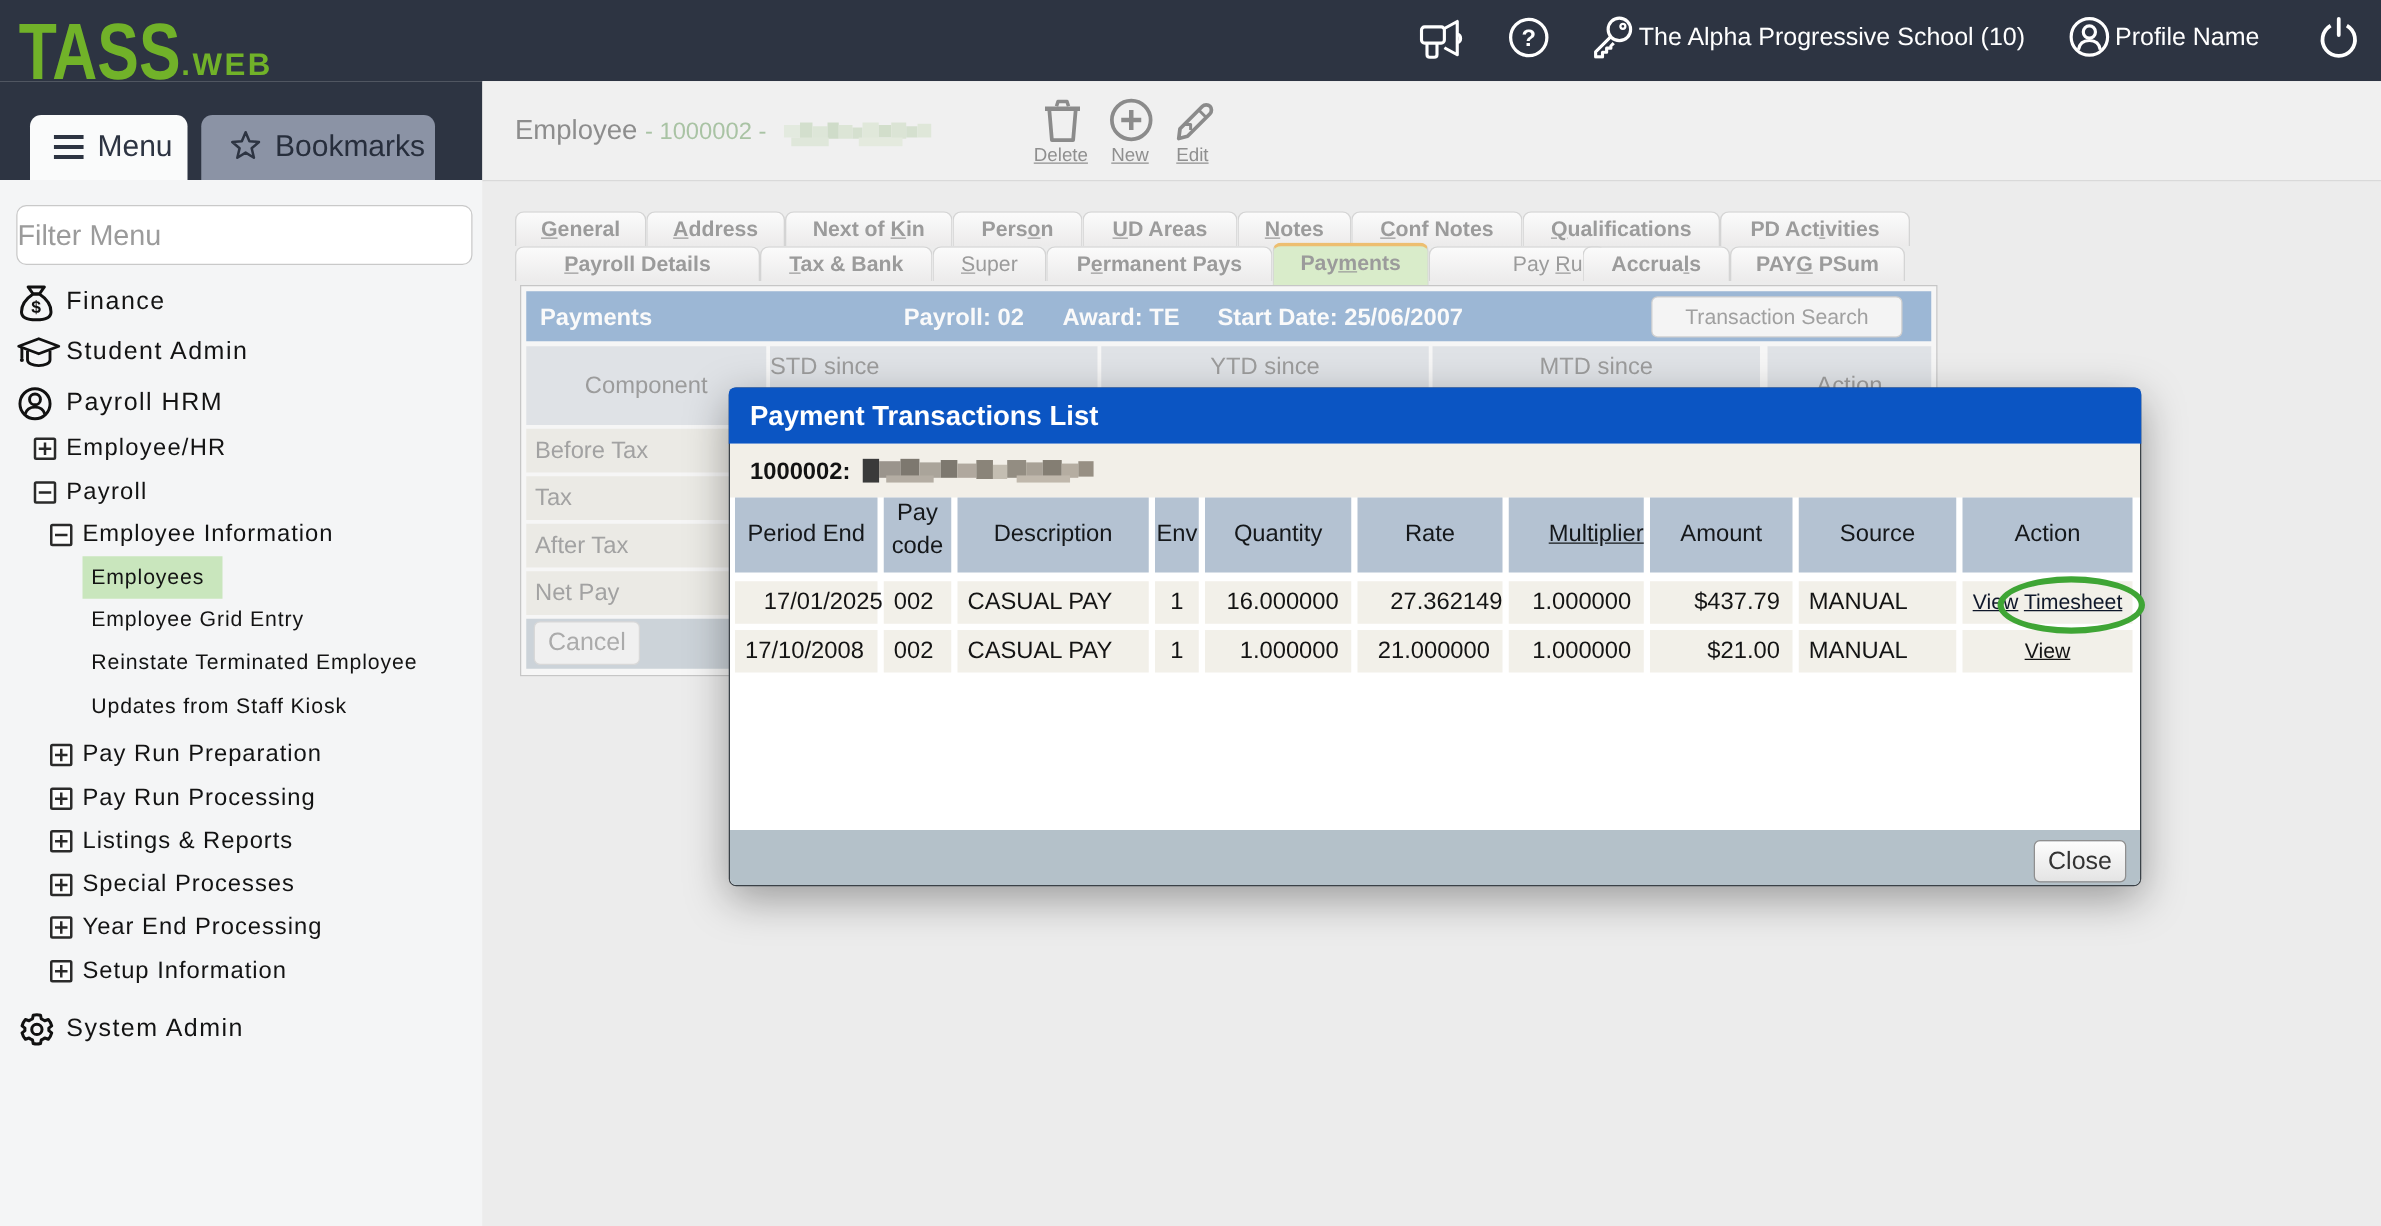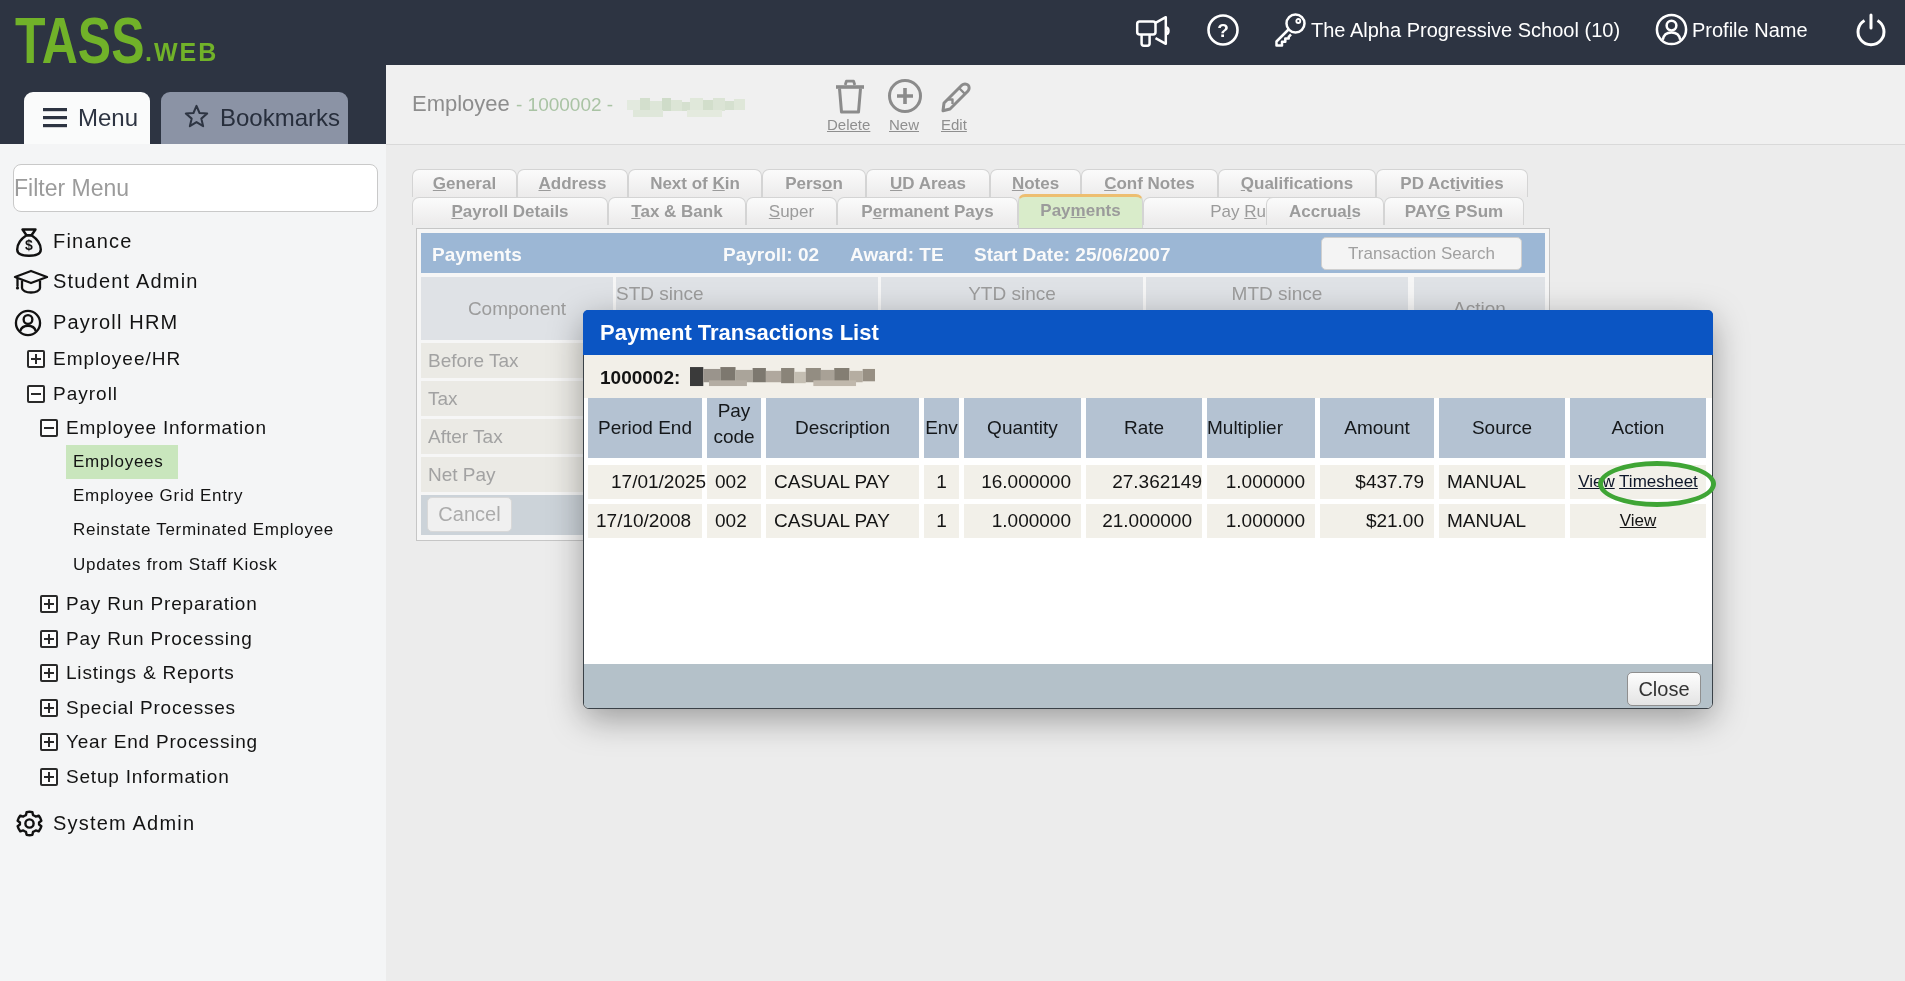--- a/index.html
+++ b/index.html
@@ -214,21 +214,21 @@
     <rect x="182" y="3" width="13" height="13" fill="#978f83"></rect>
 <rect x="20" y="15" width="40" height="6" fill="#b4ada3"></rect>
     <rect x="130" y="15" width="45" height="6" fill="#c0b8ac"></rect>
 </svg>
 <div class="abs" style="left:588px;top:398px;width:114px;height:60px;background:#b4c2d2;color:#15181b;font-size:19px;text-align:center;line-height:60px;">Period End</div>
 <div class="abs" style="left:707px;top:398px;width:54px;height:60px;background:#b4c2d2;color:#15181b;font-size:19px;text-align:center;line-height:26px;">Pay<br>code</div>
 <div class="abs" style="left:766px;top:398px;width:153px;height:60px;background:#b4c2d2;color:#15181b;font-size:19px;text-align:center;line-height:60px;">Description</div>
 <div class="abs" style="left:924px;top:398px;width:35px;height:60px;background:#b4c2d2;color:#15181b;font-size:19px;text-align:center;line-height:60px;">Env</div>
 <div class="abs" style="left:964px;top:398px;width:117px;height:60px;background:#b4c2d2;color:#15181b;font-size:19px;text-align:center;line-height:60px;">Quantity</div>
 <div class="abs" style="left:1086px;top:398px;width:116px;height:60px;background:#b4c2d2;color:#15181b;font-size:19px;text-align:center;line-height:60px;">Rate</div>
-<div class="abs" style="left:1207px;top:398px;width:108px;height:60px;background:#b4c2d2;color:#15181b;font-size:19px;text-align:left;line-height:60px;">Multiplier</div>
+<div class="abs" style="left:1207px;top:398px;width:108px;height:60px;background:#b4c2d2;color:#15181b;font-size:19px;text-align:right;line-height:60px;text-decoration:underline;">Multiplier</div>
 <div class="abs" style="left:1320px;top:398px;width:114px;height:60px;background:#b4c2d2;color:#15181b;font-size:19px;text-align:center;line-height:60px;">Amount</div>
 <div class="abs" style="left:1439px;top:398px;width:126px;height:60px;background:#b4c2d2;color:#15181b;font-size:19px;text-align:center;line-height:60px;">Source</div>
 <div class="abs" style="left:1570px;top:398px;width:136px;height:60px;background:#b4c2d2;color:#15181b;font-size:19px;text-align:center;line-height:60px;">Action</div>
 <div class="abs" style="left:588px;top:465px;width:114px;height:34px;background:#f2f0e9;color:#141414;font-size:19px;text-align:left;line-height:34px;padding-left:23px;white-space:nowrap;">17/01/2025</div>
 <div class="abs" style="left:707px;top:465px;width:54px;height:34px;background:#f2f0e9;color:#141414;font-size:19px;text-align:left;line-height:34px;padding-left:8px;white-space:nowrap;">002</div>
 <div class="abs" style="left:766px;top:465px;width:153px;height:34px;background:#f2f0e9;color:#141414;font-size:19px;text-align:left;line-height:34px;padding-left:8px;white-space:nowrap;">CASUAL PAY</div>
 <div class="abs" style="left:924px;top:465px;width:35px;height:34px;background:#f2f0e9;color:#141414;font-size:19px;text-align:center;line-height:34px;white-space:nowrap;">1</div>
 <div class="abs" style="left:964px;top:465px;width:117px;height:34px;background:#f2f0e9;color:#141414;font-size:19px;text-align:right;line-height:34px;padding-right:10px;white-space:nowrap;">16.000000</div>
 <div class="abs" style="left:1086px;top:465px;width:116px;height:34px;background:#f2f0e9;color:#141414;font-size:19px;text-align:right;line-height:34px;white-space:nowrap;">27.362149</div>
 <div class="abs" style="left:1207px;top:465px;width:108px;height:34px;background:#f2f0e9;color:#141414;font-size:19px;text-align:right;line-height:34px;padding-right:10px;white-space:nowrap;">1.000000</div>

